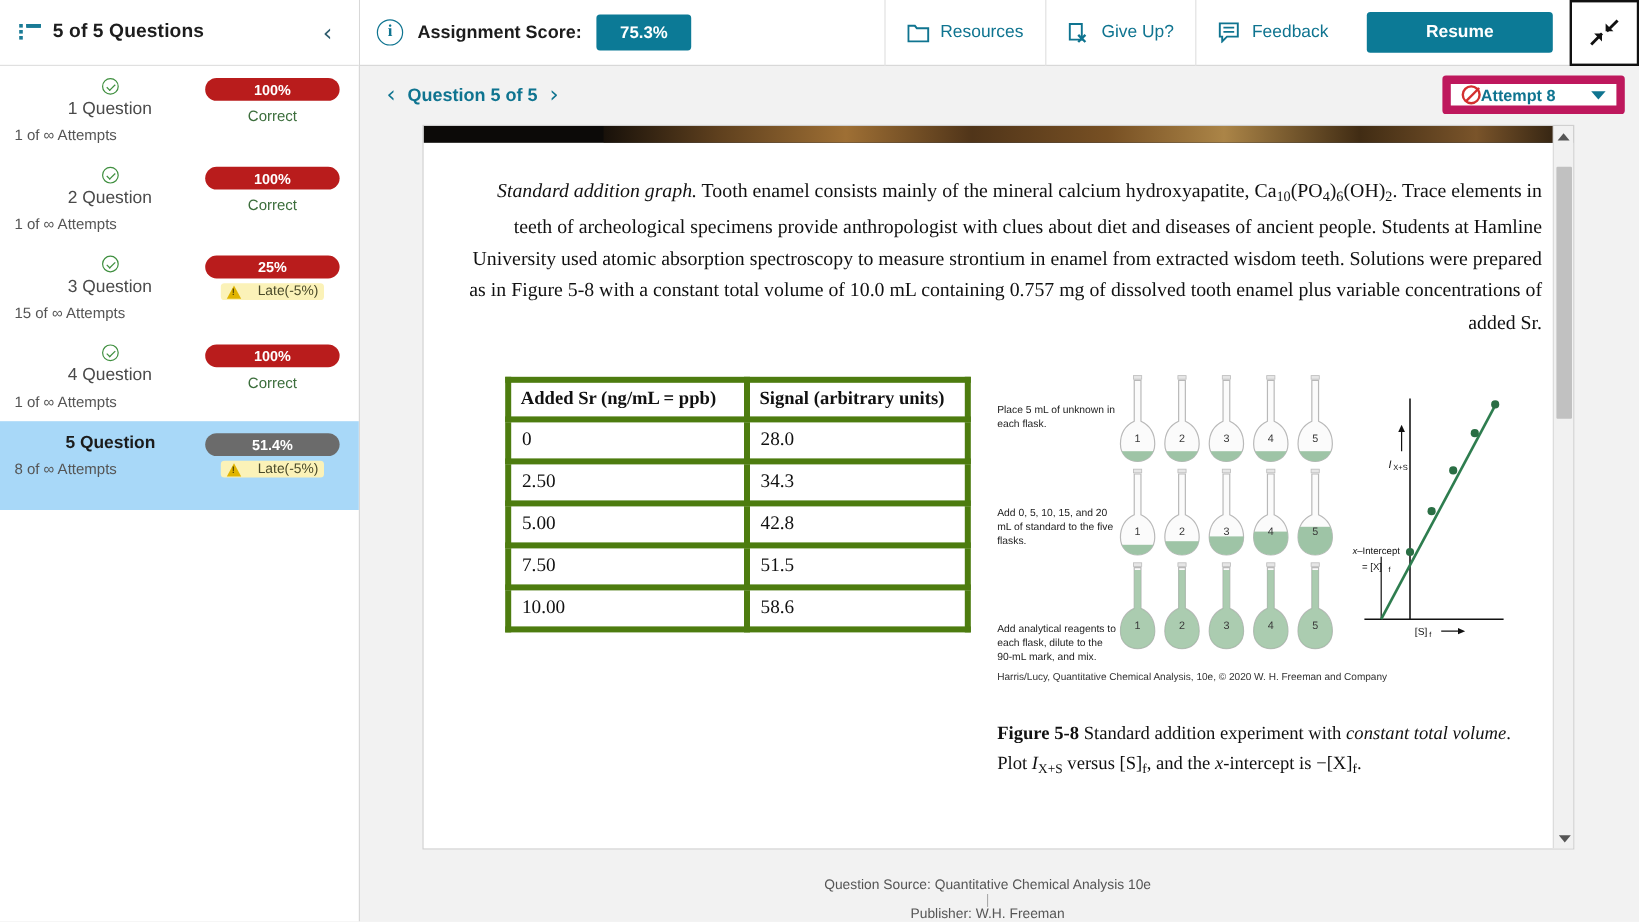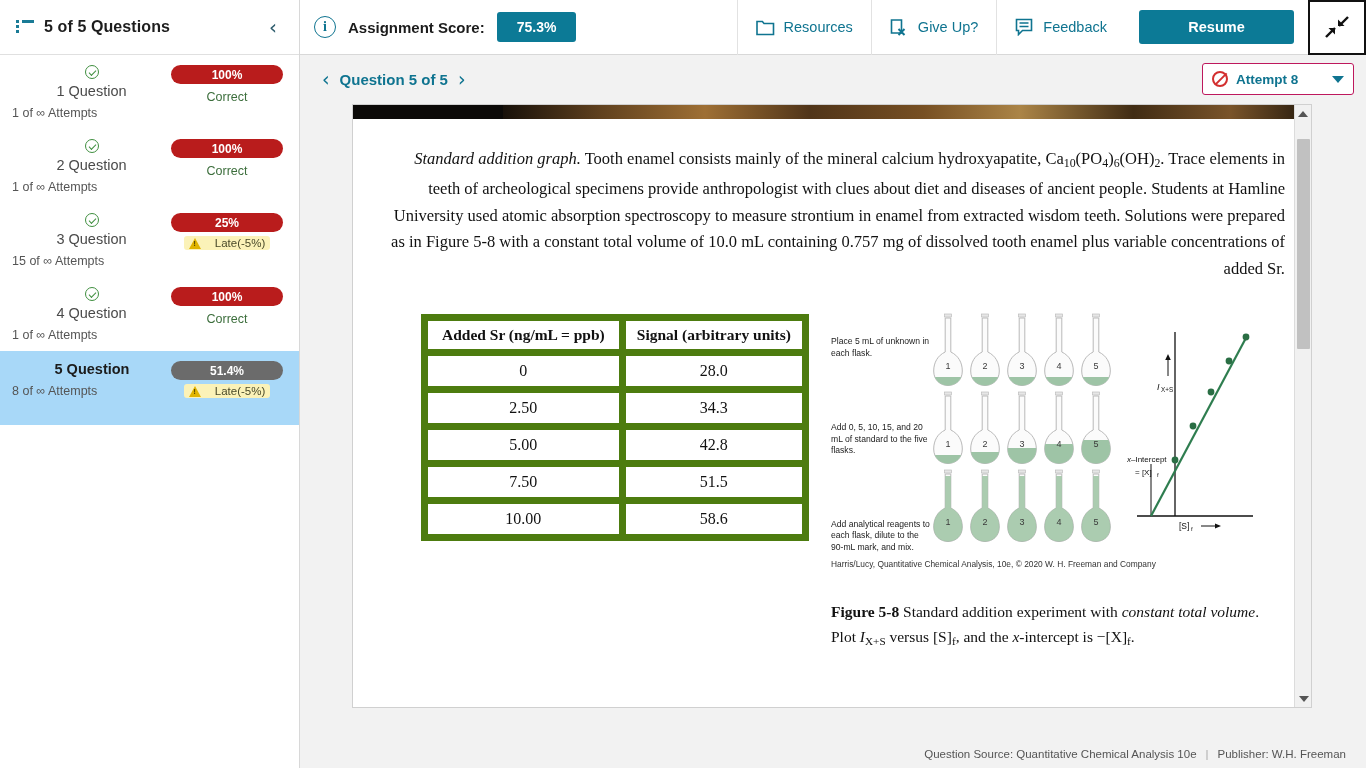--- a/index.html
+++ b/index.html
@@ -107,22 +107,22 @@
   
   .qnav {
     position:absolute; left:300px; top:55px; width:1066px; height:48px;
     background:#f2f2f2; display:flex; align-items:center; padding:0 12px;
   }
   .arrow-btn { color:#0f7490; font-size:19px; padding:2px 10px; cursor:pointer;
     font-family:"DejaVu Sans", sans-serif; }
   .qnav-label { color:#0f7490; font-size:15px; font-weight:700; }
   .attempt-box {
     margin-left:auto; width:152px; height:32px; background:#fff;
-    border:1px solid #be185d; border-radius:3px; display:flex; align-items:center;
-    padding:0 9px; gap:8px; cursor:pointer;
+    border:7px solid #be185d; border-radius:3px; display:flex; align-items:center;
+    padding:0 9px; cursor:pointer;
   }
   .no-ic { width:16px;height:16px;border:2px solid #d32f2f;border-radius:50%;position:relative; flex:none;}
   .no-ic::after{content:"";position:absolute;left:-1px;top:5px;width:16px;height:2px;
     background:#d32f2f;transform:rotate(-45deg);}
   .attempt-txt { color:#0f7490; font-size:13.5px; font-weight:700; }
   .caret { margin-left:auto; width:0;height:0;border-left:6px solid transparent;
     border-right:6px solid transparent;border-top:7px solid #0f7490;}
 
   
   .content {
@@ -142,21 +142,21 @@
     padding:10px 26px 0 26px; font-family:"Liberation Serif", serif;
     color:#111; position:relative;
   }
   .para { font-size:16.5px; line-height:26.5px; text-align:right; }
   sub { font-size:0.72em; vertical-align:-0.28em; }
   sup { font-size:0.72em; vertical-align:0.45em; }
   .mid-block { display:flex; margin-top:32px; }
   .tbl-wrap { width:430px; padding-left:42px; }
   table.dt { border-collapse:collapse; font-family:"Liberation Serif", serif; }
   table.dt td, table.dt th {
-    border:7px solid #4d7c0f; text-align:center; font-size:16px; padding:6px 9px;
+    border:5px solid #4d7c0f; text-align:left; font-size:16px; padding:6px 9px;
     font-weight:400;
   }
   table.dt th { font-weight:700; font-size:15.5px; padding:5px 8px; }
   table.dt td:first-child { width:200px; }
   table.dt td:last-child { width:185px; }
 
   .fig-wrap { flex:1; padding-left:22px; position:relative; }
   .fig-row { display:flex; align-items:flex-start; }
   .fig-captions { width:100px; font-size:8.6px; line-height:11.5px; color:#222;
     font-family:"Liberation Sans", sans-serif; }
@@ -183,21 +183,21 @@
   .tri-dn { width:0;height:0;border-left:5px solid transparent;border-right:5px solid transparent;
     border-top:6px solid #555;}
   .sb-thumb { position:absolute; top:34px; left:2px; width:13px; height:210px;
     background:#c1c1c1; border-radius:1px; cursor:pointer;}
   .sb-arrow.bottom { position:absolute; bottom:0; left:0; width:17px; }
 
   
   .footer {
     position:absolute; left:300px; bottom:0; width:1066px; height:28px;
     display:flex; align-items:center; justify-content:flex-end; padding-right:20px;
-    font-size:11.5px; color:#555;
+    font-size:11.5px; color:#555;flex-direction:column;
   }
   .footer .sep { margin:0 9px; color:#aaa; }
 </style>
 </head>
 <body>
 
 <div class="app">
 
   <div class="sidebar">
     <div class="sb-header">

